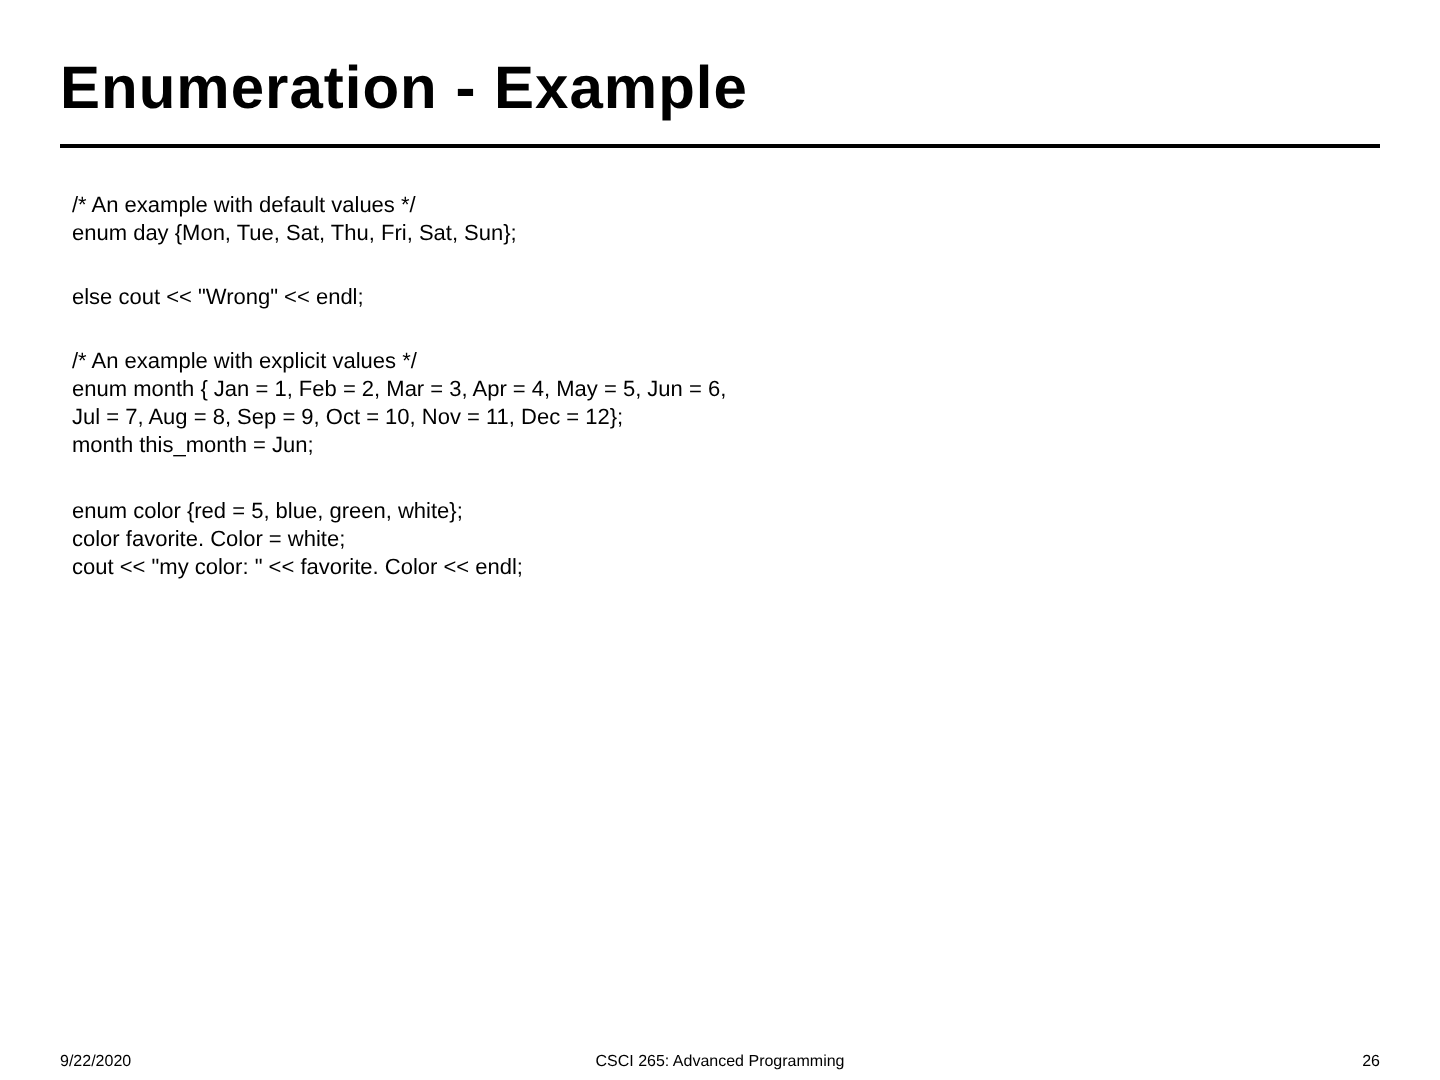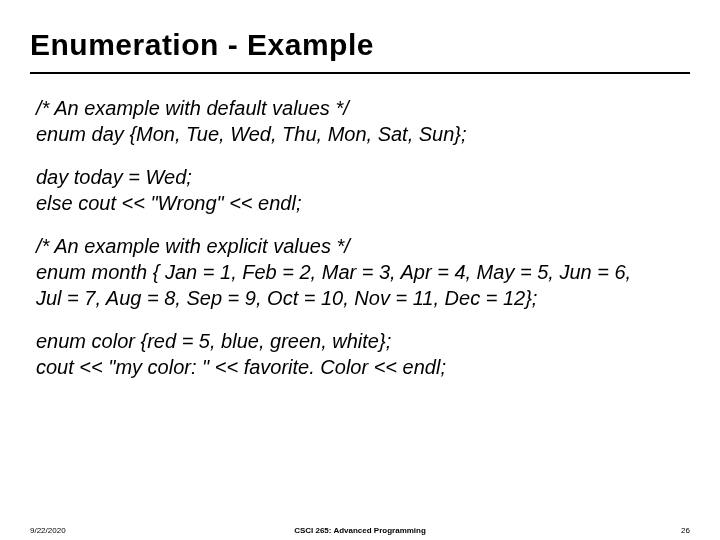--- a/index.html
+++ b/index.html
@@ -1,53 +1,54 @@
 <!DOCTYPE html>
 <html><head>
 <meta charset="utf-8">
 <style>
   * { margin: 0; padding: 0; box-sizing: border-box; }
   html, body { width: 720px; height: 540px; background: #fff; font-family: Arial, Helvetica, sans-serif; color: #000; }
   .slide { position: relative; width: 720px; height: 540px; padding: 28px 30px 0 30px; }
   .title { font-size: 30px; font-weight: bold; letter-spacing: 0.5px; padding-bottom: 6px; }
   .rule { border: 0; border-top: 2px solid #000; margin: 4px 0 22px 0; }
-  .body { font-size: 20px; line-height: 1.28; padding: 0 6px; font-style: italic; }
+  .body { font-size: 11px; line-height: 1.28; padding: 0 6px; }
   .block { margin-bottom: 18px; }
   .footer { position: absolute; left: 0; right: 0; bottom: 14px; font-size: 8px; color: #000; }
   .footer .left { position: absolute; left: 30px; }
-  .footer .center { position: absolute; left: 0; right: 0; text-align: center; font-weight: bold; }
+  .footer .center { position: absolute; left: 0; right: 0; text-align: center; }
   .footer .right { position: absolute; right: 30px; }
 </style>
 </head>
 <body>
 
 <div class="slide">
   <div class="title">Enumeration - Example</div>
   <hr class="rule">
 
   <div class="body">
 
     <div class="block">
       <div>/* An example with default values */</div>
-      <div>enum day {Mon, Tue, Wed, Thu, Mon, Sat, Sun};</div>
+      <div>enum day {Mon, Tue, Sat, Thu, Fri, Sat, Sun};</div>
     </div>
 
     <div class="block">
-      <div>day today = Wed;</div>
       <div>else cout &lt;&lt; "Wrong" &lt;&lt; endl;</div>
     </div>
 
     <div class="block">
       <div>/* An example with explicit values */</div>
       <div>enum month { Jan = 1, Feb = 2, Mar = 3, Apr = 4, May = 5, Jun = 6,</div>
       <div>Jul = 7, Aug = 8, Sep = 9, Oct = 10, Nov = 11, Dec = 12};</div>
+      <div>month this_month = Jun;</div>
     </div>
 
     <div class="block">
       <div>enum color {red = 5, blue, green, white};</div>
+      <div>color favorite. Color = white;</div>
       <div>cout &lt;&lt; "my color: " &lt;&lt; favorite. Color &lt;&lt; endl;</div>
     </div>
 
   </div>
 
   <div class="footer">
     <span class="left">9/22/2020</span>
     <span class="center">CSCI 265: Advanced Programming</span>
     <span class="right">26</span>
   </div>

